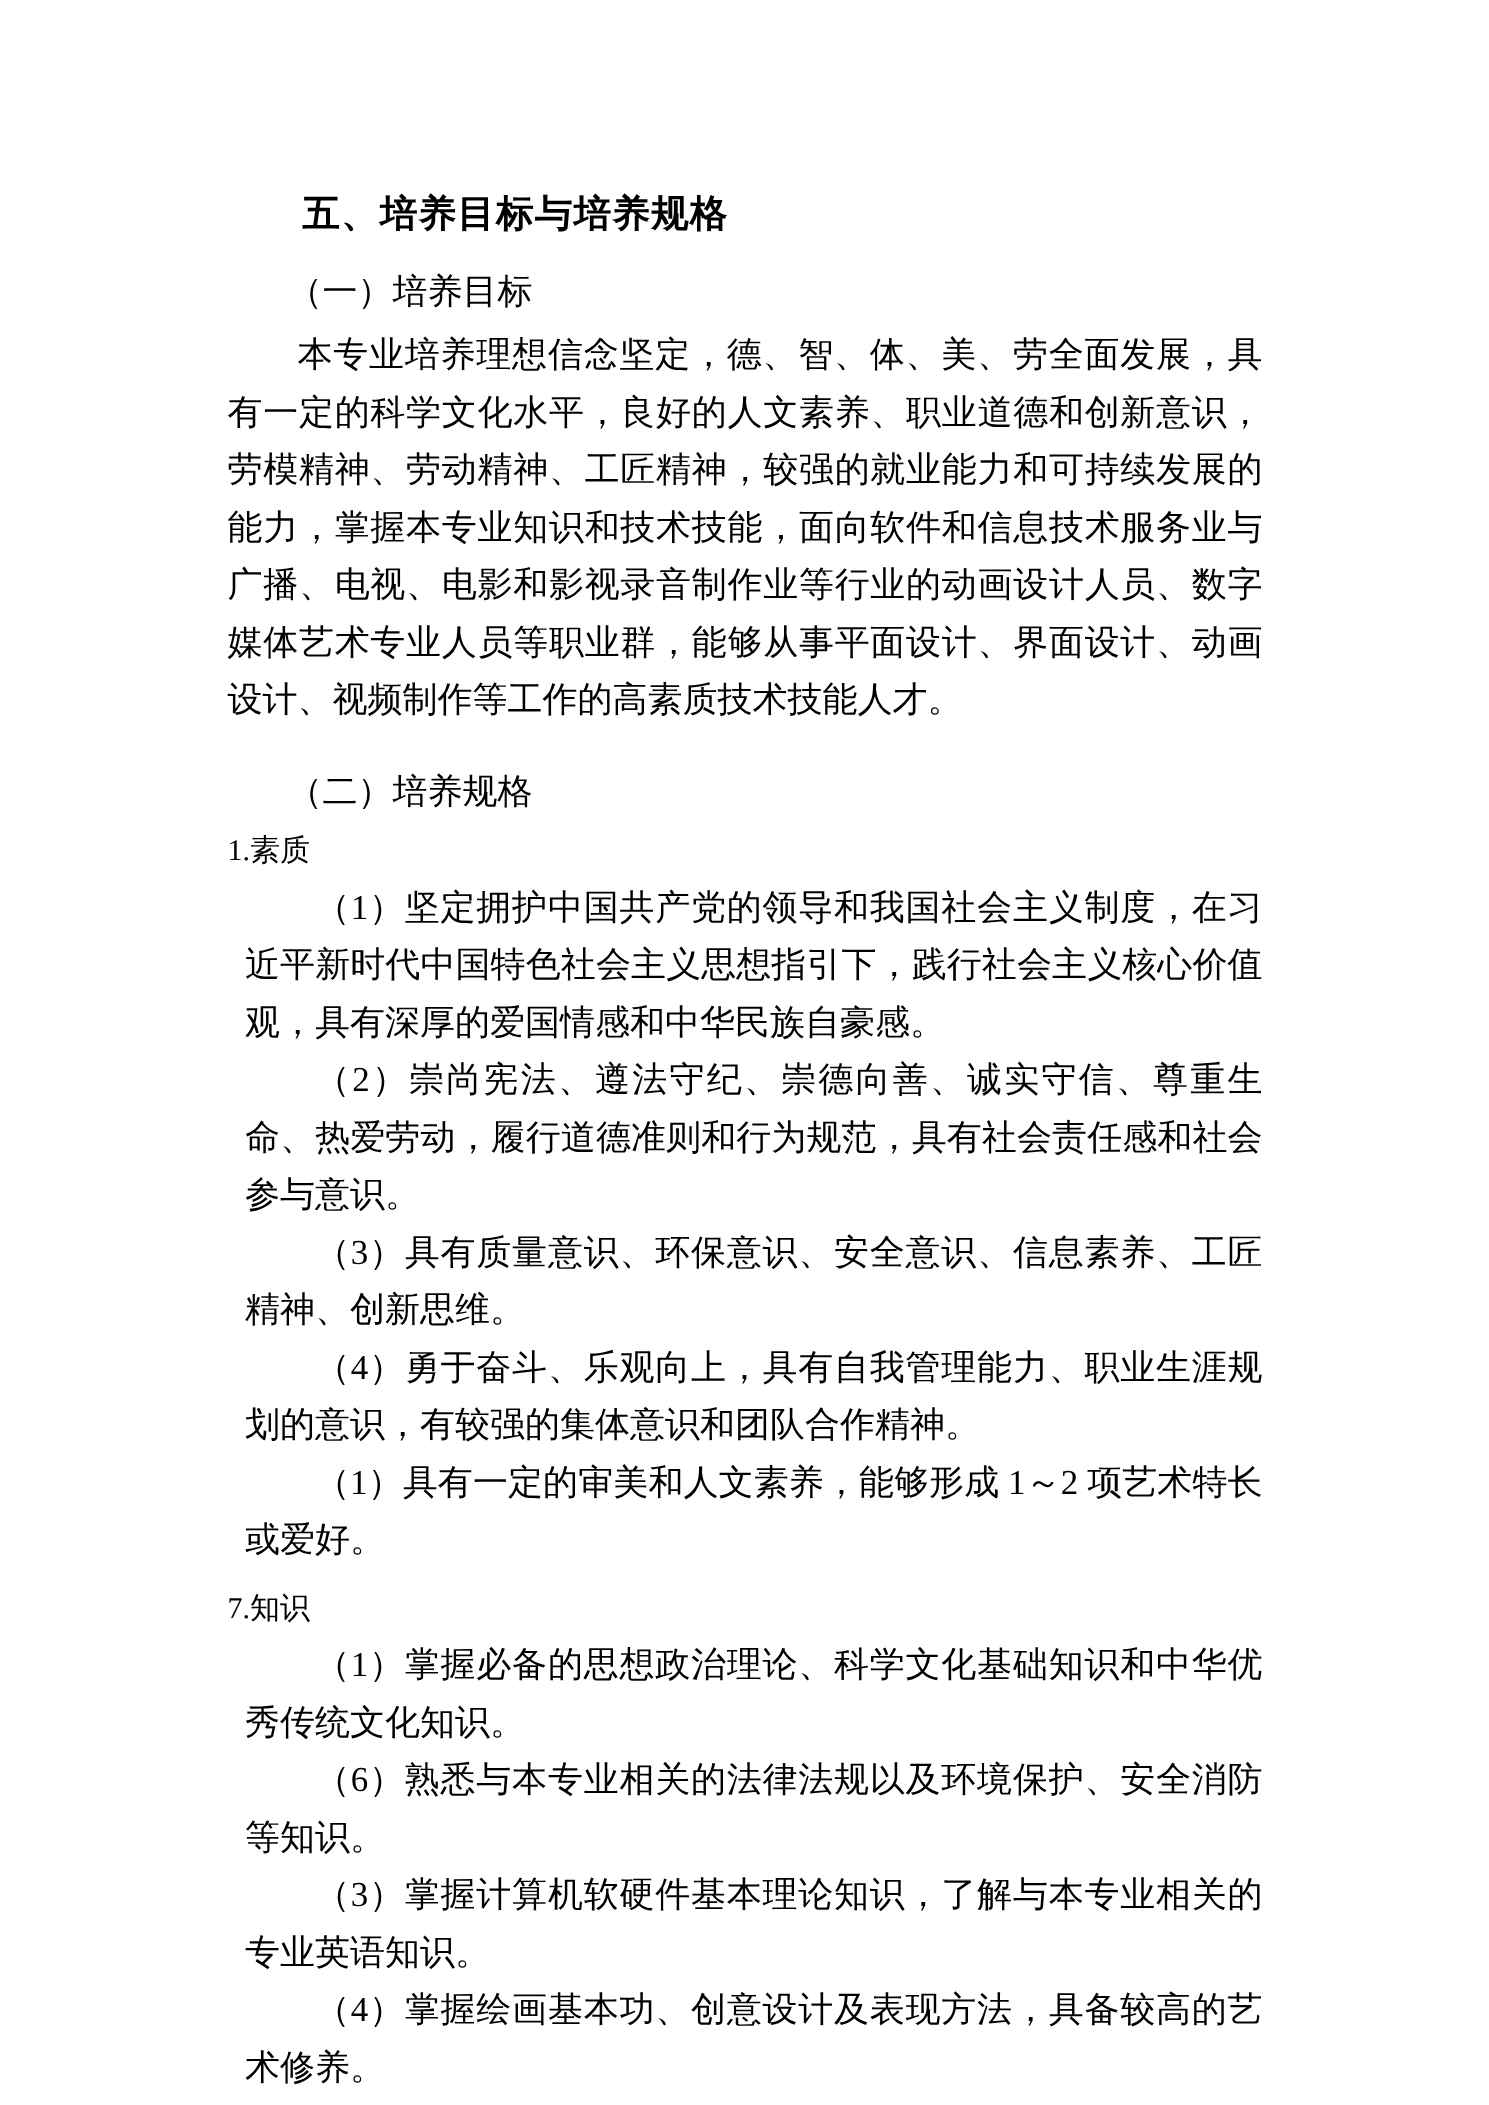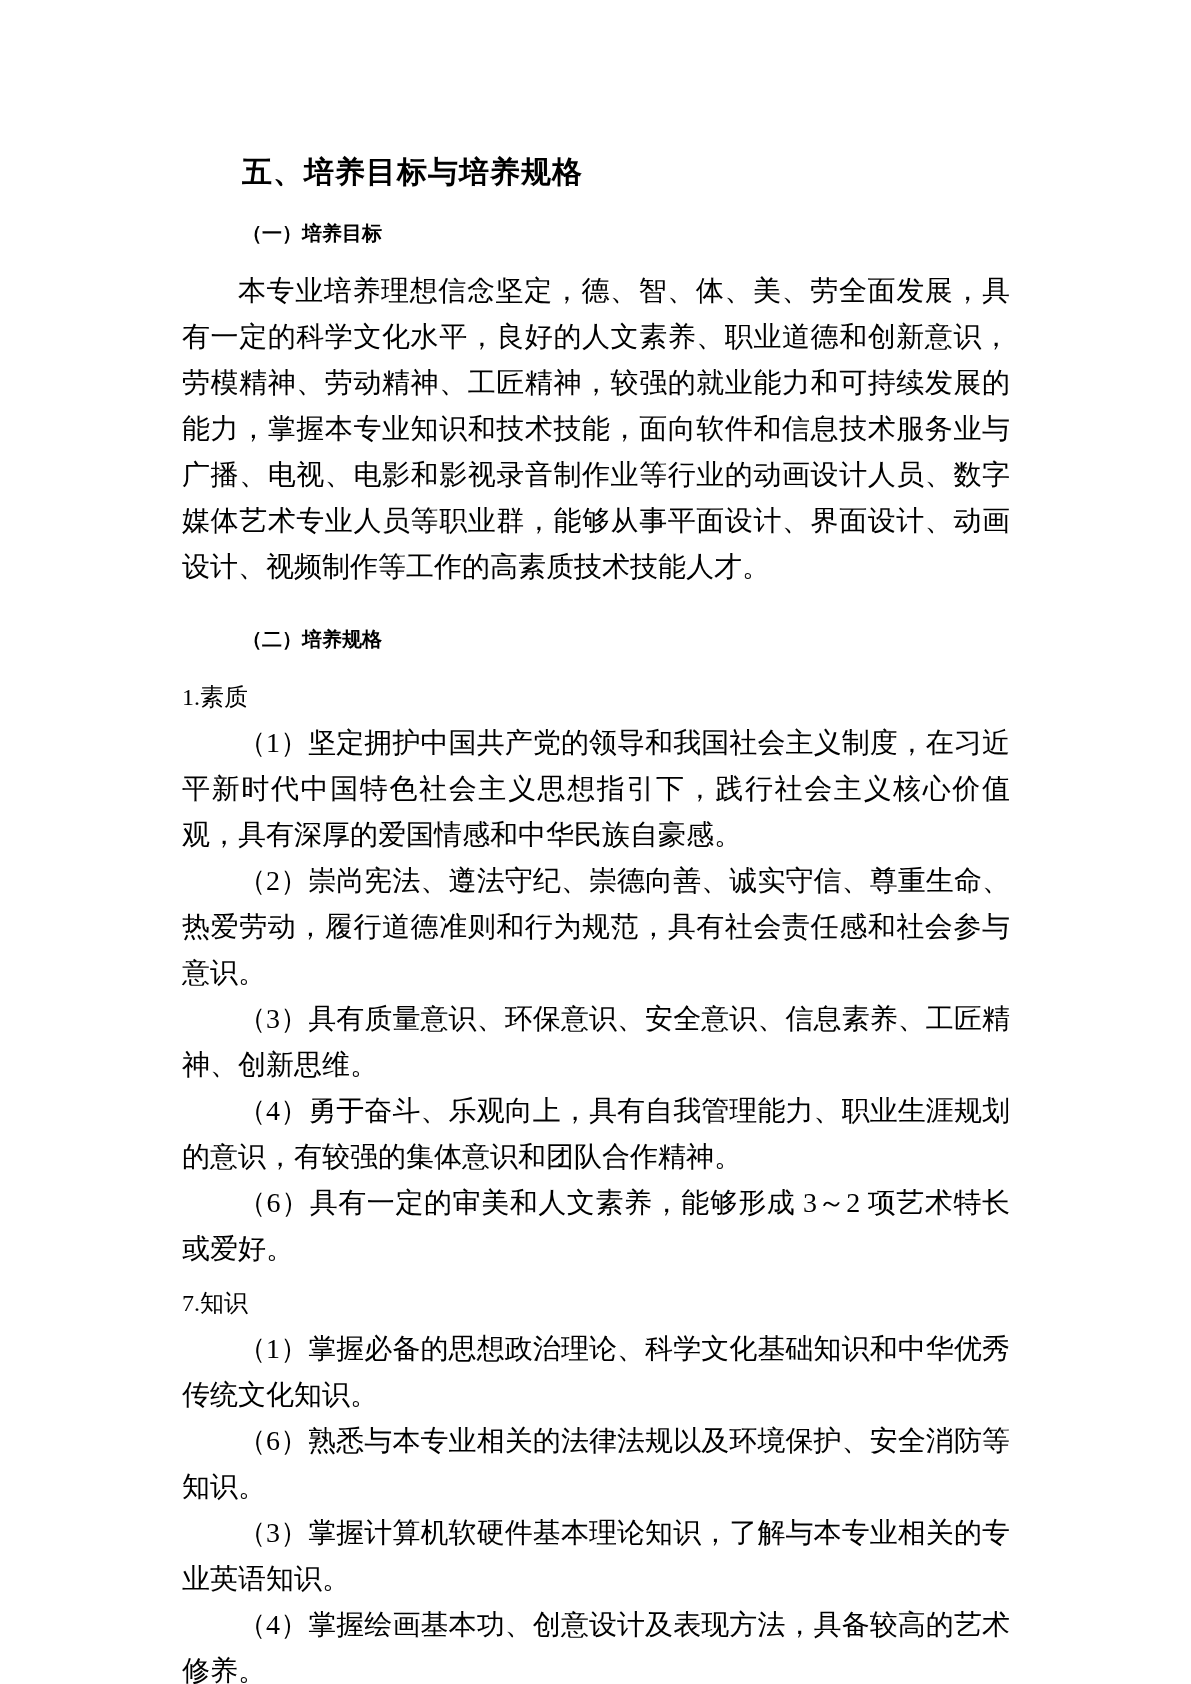--- a/index.html
+++ b/index.html
@@ -26,24 +26,24 @@
     font-weight: 700;
     font-size: 30px;
     line-height: 40px;
     margin: 0;
     padding-left: 60px;
     letter-spacing: 1px;
     white-space: nowrap;
   }
   .section-heading {
     font-family: "Liberation Sans", "DejaVu Sans", sans-serif;
-    font-weight: 700;
-    font-size: 20px;
+    font-weight: 400;
+    font-size: 28px;
     line-height: 38px;
-    margin: 16px;
+    margin: 4px;
     padding-left: 44px;
     white-space: nowrap;
   }
   .section-heading.first {
     margin-top: 22px;
   }
   .section-heading.second {
     margin-top: 30px;
   }
   .body-text {
@@ -67,20 +67,21 @@
   }
   .subsection-title.first {
     margin-top: 6px;
   }
   .subsection-title.second {
     margin-top: 8px;
   }
   .list-item {
     text-indent: 2em;
     margin-top: 0;
+    margin-left: 14px;
   }
 </style>
 </head>
 <body>
 
 <div class="page">
   <div class="content">
 
     <h1 class="main-heading">五、培养目标与培养规格</h1>
 
@@ -89,21 +90,21 @@
     <p class="body-text paragraph">本专业培养理想信念坚定，德、智、体、美、劳全面发展，具有一定的科学文化水平，良好的人文素养、职业道德和创新意识，劳模精神、劳动精神、工匠精神，较强的就业能力和可持续发展的能力，掌握本专业知识和技术技能，面向软件和信息技术服务业与广播、电视、电影和影视录音制作业等行业的动画设计人员、数字媒体艺术专业人员等职业群，能够从事平面设计、界面设计、动画设计、视频制作等工作的高素质技术技能人才。</p>
 
     <h2 class="section-heading second">（二）培养规格</h2>
 
     <h3 class="subsection-title first">1.素质</h3>
 
     <p class="body-text list-item">（1）坚定拥护中国共产党的领导和我国社会主义制度，在习近平新时代中国特色社会主义思想指引下，践行社会主义核心价值观，具有深厚的爱国情感和中华民族自豪感。</p>
     <p class="body-text list-item">（2）崇尚宪法、遵法守纪、崇德向善、诚实守信、尊重生命、热爱劳动，履行道德准则和行为规范，具有社会责任感和社会参与意识。</p>
     <p class="body-text list-item">（3）具有质量意识、环保意识、安全意识、信息素养、工匠精神、创新思维。</p>
     <p class="body-text list-item">（4）勇于奋斗、乐观向上，具有自我管理能力、职业生涯规划的意识，有较强的集体意识和团队合作精神。</p>
-    <p class="body-text list-item">（6）具有一定的审美和人文素养，能够形成 3～2 项艺术特长或爱好。</p>
+    <p class="body-text list-item">（1）具有一定的审美和人文素养，能够形成 1～2 项艺术特长或爱好。</p>
 
     <h3 class="subsection-title second">7.知识</h3>
 
     <p class="body-text list-item">（1）掌握必备的思想政治理论、科学文化基础知识和中华优秀传统文化知识。</p>
     <p class="body-text list-item">（6）熟悉与本专业相关的法律法规以及环境保护、安全消防等知识。</p>
     <p class="body-text list-item">（3）掌握计算机软硬件基本理论知识，了解与本专业相关的专业英语知识。</p>
     <p class="body-text list-item">（4）掌握绘画基本功、创意设计及表现方法，具备较高的艺术修养。</p>
     <p class="body-text list-item">（7）掌握图形图像处理和数字绘画的基础知识。</p>
 
   </div>

